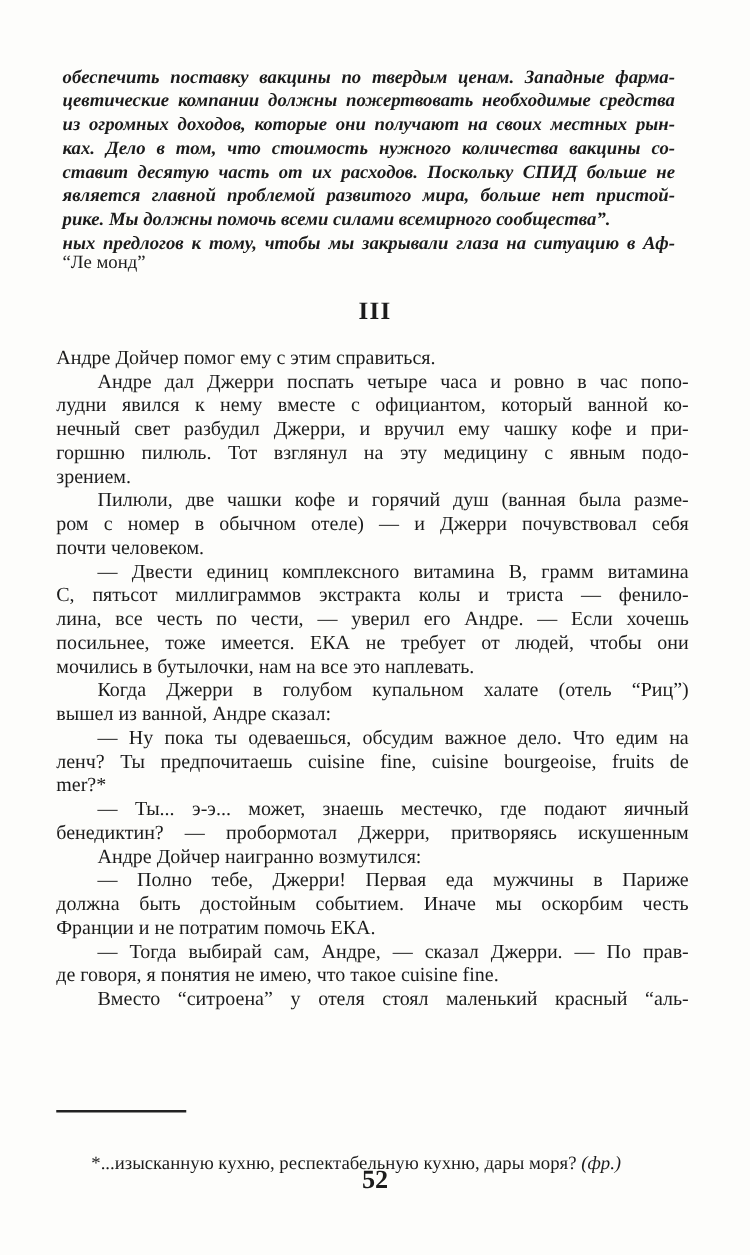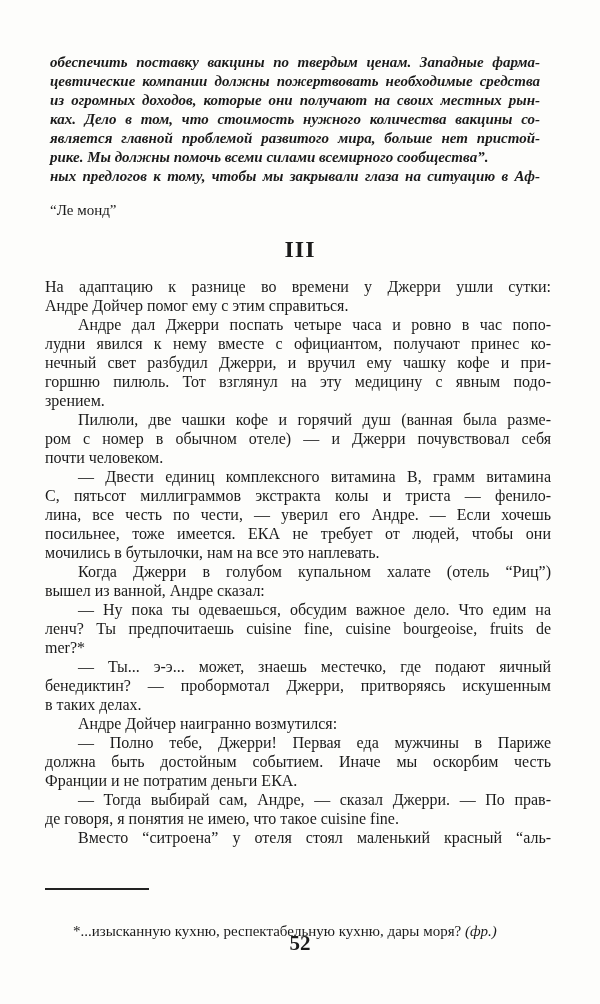--- a/index.html
+++ b/index.html
@@ -23,21 +23,21 @@
     font-style:italic; font-weight:bold;
   }
   .q-line { white-space:normal; }
   .attribution {
     position:absolute; left:50px; top:201px; width:506px;
     text-align:left; font-size:15px; line-height:18px;
   }
   
   .section-heading {
     position:absolute; left:0; top:235px; width:600px;
-    text-align:center; font-size:24px; line-height:28px;
+    text-align:center; font-size:20px; line-height:28px;
     font-weight:bold; letter-spacing:1px;
   }
   
   .body-block {
     position:absolute; left:45px; top:277px; width:506px;
     font-size:16px; line-height:19px;
   }
   .line { min-height:19px; }
   .line.j { text-align:justify; text-align-last:justify; }
   .line.ind { text-indent:33px; }
@@ -61,39 +61,39 @@
 </head>
 <body>
 
 <div class="book-page">
 
   <div class="quote-block">
     <div class="q-line line j">обеспечить поставку вакцины по твердым ценам. Западные фарма-</div>
     <div class="q-line line j">цевтические компании должны пожертвовать необходимые средства</div>
     <div class="q-line line j">из огромных доходов, которые они получают на своих местных рын-</div>
     <div class="q-line line j">ках. Дело в том, что стоимость нужного количества вакцины со-</div>
+    <div class="q-line line j">ставит десятую часть от их расходов. Поскольку СПИД больше не</div>
     <div class="q-line line j">является главной проблемой развитого мира, больше нет пристой-</div>
     <div class="q-line line">рике. Мы должны помочь всеми силами всемирного сообщества”.</div>
     <div class="q-line line j">ных предлогов к тому, чтобы мы закрывали глаза на ситуацию в Аф-</div>
   </div>
 
   <div class="attribution">“Ле монд”</div>
 
   <div class="section-heading">III</div>
 
   <div class="body-block">
 
     <div class="para">
-      <div class="line j">На адаптацию к разнице во времени у Джерри ушли сутки:</div>
       <div class="line">Андре Дойчер помог ему с этим справиться.</div>
     </div>
 
     <div class="para">
       <div class="line j ind">Андре дал Джерри поспать четыре часа и ровно в час попо-</div>
-      <div class="line j">лудни явился к нему вместе с официантом, получают принес ко-</div>
+      <div class="line j">лудни явился к нему вместе с официантом, который ванной ко-</div>
       <div class="line j">нечный свет разбудил Джерри, и вручил ему чашку кофе и при-</div>
       <div class="line j">горшню пилюль. Тот взглянул на эту медицину с явным подо-</div>
       <div class="line">зрением.</div>
     </div>
 
     <div class="para">
       <div class="line j ind">Пилюли, две чашки кофе и горячий душ (ванная была разме-</div>
       <div class="line j">ром с номер в обычном отеле) — и Джерри почувствовал себя</div>
       <div class="line">почти человеком.</div>
     </div>
@@ -113,31 +113,30 @@
 
     <div class="para">
       <div class="line j ind">— Ну пока ты одеваешься, обсудим важное дело. Что едим на</div>
       <div class="line j">ленч? Ты предпочитаешь cuisine fine, cuisine bourgeoise, fruits de</div>
       <div class="line">mer?*</div>
     </div>
 
     <div class="para">
       <div class="line j ind">— Ты... э-э... может, знаешь местечко, где подают яичный</div>
       <div class="line j">бенедиктин? — пробормотал Джерри, притворяясь искушенным</div>
-      <div class="line">в таких делах.</div>
     </div>
 
     <div class="para">
       <div class="line ind">Андре Дойчер наигранно возмутился:</div>
     </div>
 
     <div class="para">
       <div class="line j ind">— Полно тебе, Джерри! Первая еда мужчины в Париже</div>
       <div class="line j">должна быть достойным событием. Иначе мы оскорбим честь</div>
-      <div class="line">Франции и не потратим деньги ЕКА.</div>
+      <div class="line">Франции и не потратим помочь ЕКА.</div>
     </div>
 
     <div class="para">
       <div class="line j ind">— Тогда выбирай сам, Андре, — сказал Джерри. — По прав-</div>
       <div class="line">де говоря, я понятия не имею, что такое cuisine fine.</div>
     </div>
 
     <div class="para">
       <div class="line j ind">Вместо “ситроена” у отеля стоял маленький красный “аль-</div>
     </div>

